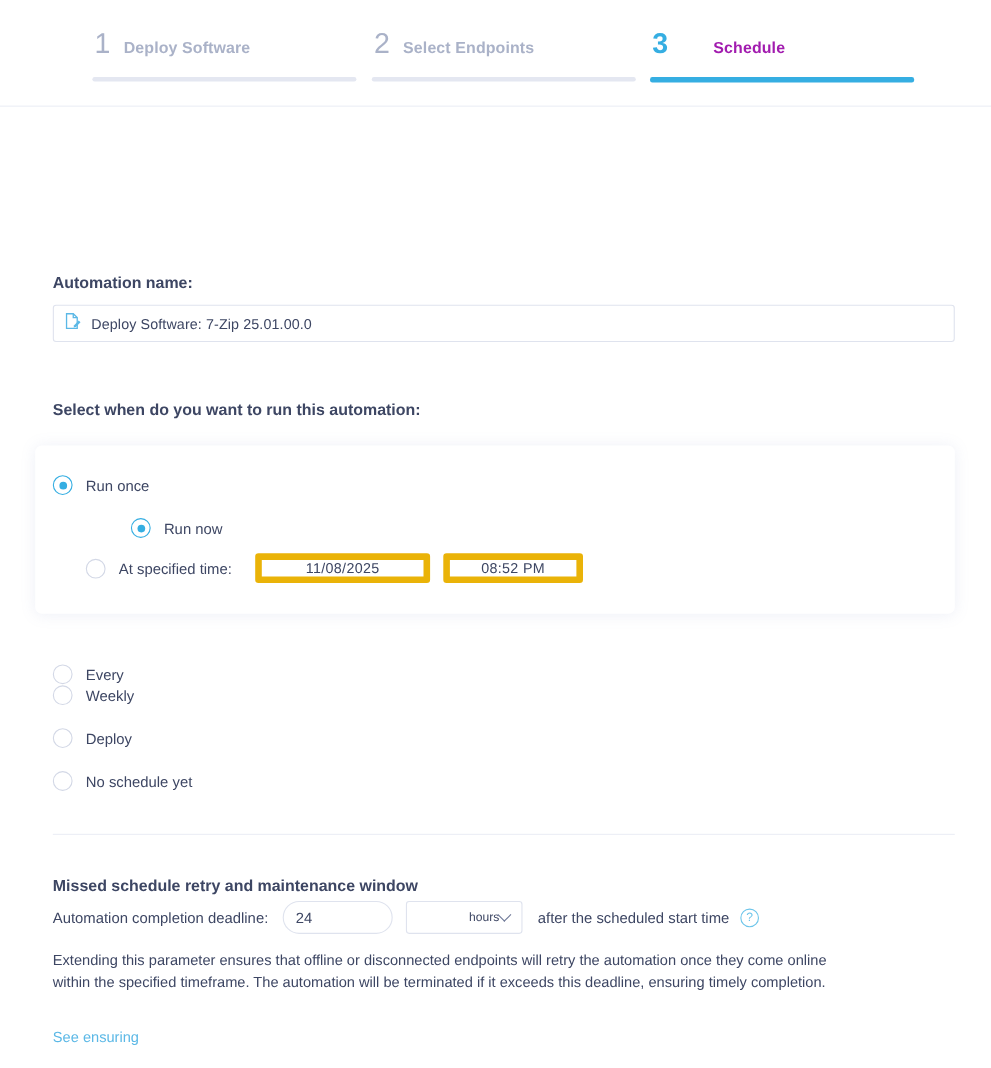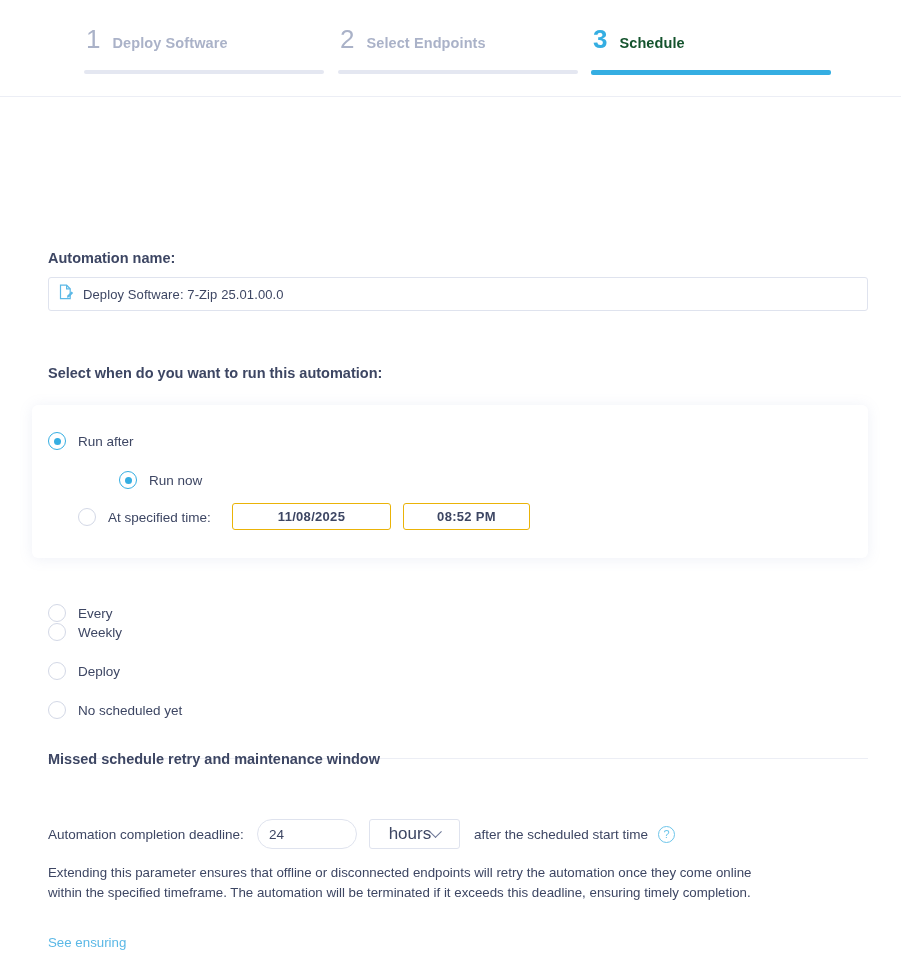--- a/index.html
+++ b/index.html
@@ -43,21 +43,21 @@
     letter-spacing: .1px;
   }
   .step .bar {
     margin-top: 18px;
     height: 4px;
     border-radius: 2px;
     background: #e4e7f1;
     width: 240px;
   }
   .step.active .num { color: #35aee2; font-weight: 700; }
-  .step.active .lbl { color: #14532d; }
+  .step.active .lbl { color: #a21caf; margin-left: 29px; }
   .step.active .bar { background: #35aee2; height: 5px; }
 
   .step1 { left: 84px; }
   .step2 { left: 338px; }
   .step3 { left: 591px; }
 
   
   .content { padding: 0 32px; position: relative; }
 
   .label-strong {
@@ -131,50 +131,49 @@
   }
 
   .rr-runonce { left: 48px; top: 335px; }
   .rr-runnow  { left: 78px; top: 374px; padding-left: 41px; }
   .rr-attime  { left: 78px; top: 411px; text-align: center; }
 
   .rr-attime .rtxt { color: #3d4663; }
 
   .dt-input {
     height: 27px;
-    border: 1px solid #eab308;
+    border: 6px solid #eab308;
     border-radius: 3px;
     background: #fff;
     display: flex;
     align-items: center;
     justify-content: center;
     font-size: 13px;
     color: #3d4663;
     letter-spacing: .3px;
-    font-weight: bold;
   }
   .dt-date { position: absolute; left: 232px; top: 406px; width: 159px; }
   .dt-time { position: absolute; left: 403px; top: 406px; width: 127px; }
 
   .rr-every   { left: 48px; top: 507px; }
   .rr-weekly  { left: 48px; top: 526px; }
   .rr-monthly { left: 48px; top: 565px; }
   .rr-nosched { left: 48px; top: 604px; }
 
   
   .divider {
     position: absolute;
     left: 48px;
     width: 820px;
     height: 1px;
     background: #eceef5;
   }
   .div1 { top: 661px; }
 
-  .missed-title { position: absolute; left: 48px; top: 654px; }
+  .missed-title { position: absolute; left: 48px; top: 701px; }
 
   
   .deadline-row {
     position: absolute;
     left: 48px; top: 722px;
     display: flex;
     align-items: center;
     gap: 0;
   }
   .deadline-row .dl-label {
@@ -188,29 +187,29 @@
     border-radius: 15px;
     background: #fff;
     display: flex;
     align-items: center;
     padding: 0 11px;
     font-size: 13.5px;
     color: #3d4663;
     margin-right: 12px;
   }
   .unit-select {
-    width: 91px; height: 30px;
+    width: 106px; height: 30px;
     border: 1px solid #dfe3ee;
     border-radius: 3px;
     background: #fff;
     display: flex;
     align-items: center;
-    justify-content: center;
+    justify-content: flex-end;
     padding: 0 11px;
-    font-size: 17px;
+    font-size: 11px;
     color: #3d4663;
     margin-right: 14px;
   }
   .chev {
     width: 9px; height: 9px;
     border-right: 1.4px solid #6b7595;
     border-bottom: 1.4px solid #6b7595;
     transform: rotate(45deg) translate(-2px,-2px);
   }
   .after-text { font-size: 13.5px; color: #3d4663; margin-right: 10px; }
@@ -290,21 +289,21 @@
     </span>
     <span class="txt">Deploy Software: 7-Zip 25.01.00.0</span>
   </div>
 
   <div class="label-strong when-label">Select when do you want to run this automation:</div>
 
   <div class="card"></div>
 
   <div class="radio-row rr-runonce">
     <span class="radio on"></span>
-    <span class="rtxt">Run after</span>
+    <span class="rtxt">Run once</span>
   </div>
 
   <div class="radio-row rr-runnow">
     <span class="radio on"></span>
     <span class="rtxt">Run now</span>
   </div>
 
   <div class="radio-row rr-attime">
     <span class="radio"></span>
     <span class="rtxt">At specified time:</span>
@@ -320,21 +319,21 @@
   <div class="radio-row rr-weekly">
     <span class="radio"></span>
     <span class="rtxt">Weekly</span>
   </div>
   <div class="radio-row rr-monthly">
     <span class="radio"></span>
     <span class="rtxt">Deploy</span>
   </div>
   <div class="radio-row rr-nosched">
     <span class="radio"></span>
-    <span class="rtxt">No scheduled yet</span>
+    <span class="rtxt">No schedule yet</span>
   </div>
 
   <div class="divider div1"></div>
 
   <div class="label-strong missed-title">Missed schedule retry and maintenance window</div>
 
   <div class="deadline-row">
     <span class="dl-label">Automation completion deadline:</span>
     <div class="num-input">24</div>
     <div class="unit-select">

